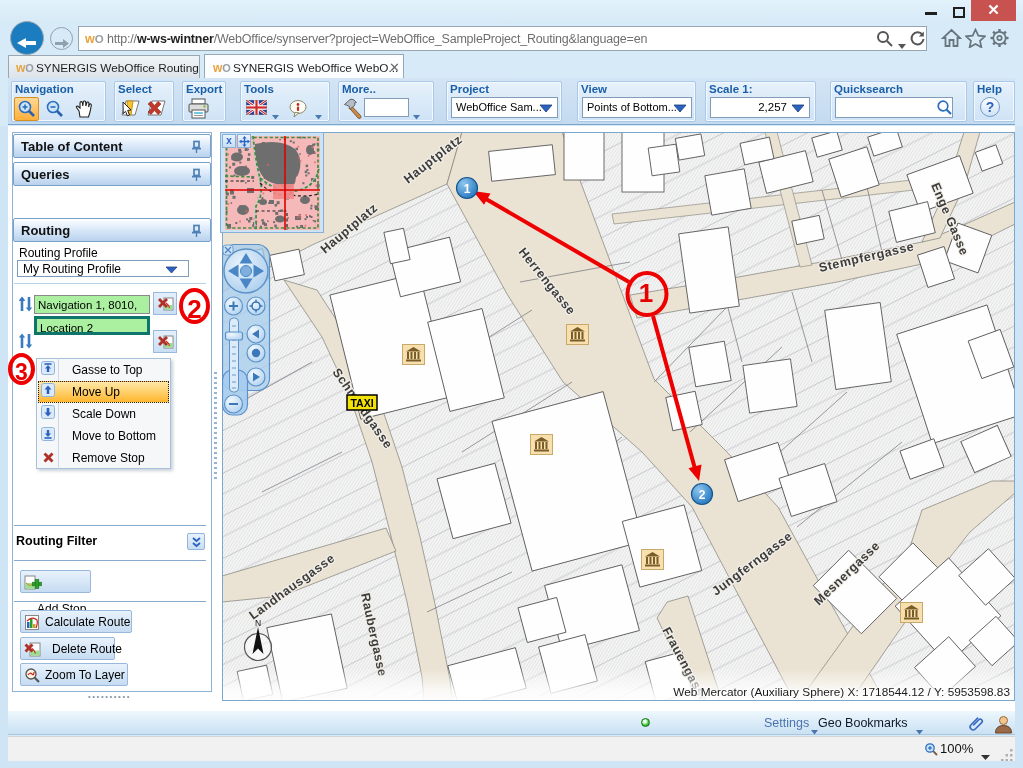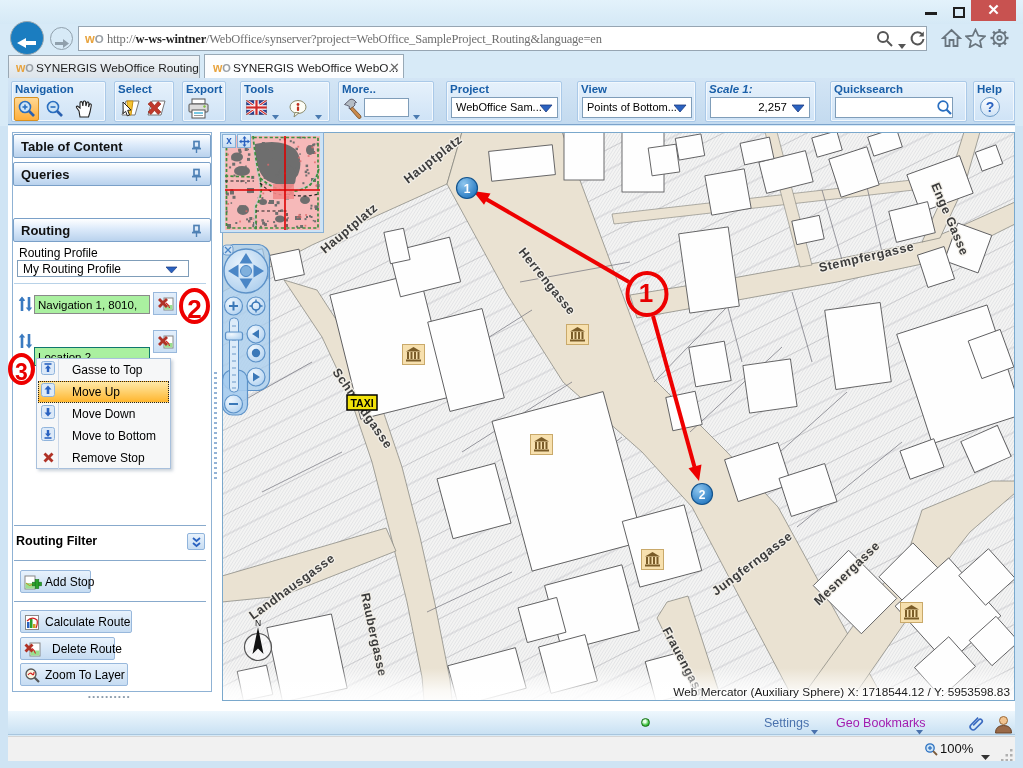--- a/index.html
+++ b/index.html
@@ -38,21 +38,21 @@
 
 <div class="abs" style="left:50px;top:27px;width:23px;height:23px;border-radius:50%;border:1.5px solid #90a0ac;"></div>
 <div class="abs" style="left:55px;top:34px;"><svg width="14" height="9">
         <path d="M8,0 L14,4.5 L8,9 L8,6 L0,6 L0,3 L8,3 Z" fill="#90a0ac"></path>
       </svg></div>
 
 <div class="abs" style="left:78px;top:26px;width:849px;height:25px;background:#fff;border:1px solid #96a5b2;"></div>
 
 <div class="abs" style="left:85px;top:32px;width:18px;height:15px;font-size:12.5px;font-weight:bold;"><span style="color:#e8a33d;">w</span><span style="color:#9aa0a6;font-size:11.5px;">O</span></div>
 
-<div class="abs" style="left:107px;top:32px;font-size:12.5px;letter-spacing:-0.2px;color:#6f6f6f;white-space:nowrap;font-family:Liberation Serif, serif;">http://<b style="color:#1f1f1f;font-weight:600;">w-ws-wintner</b>/WebOffice/synserver?project=WebOffice_SampleProject_Routing&amp;language=en</div>
+<div class="abs" style="left:107px;top:32px;font-size:12.5px;letter-spacing:-0.2px;color:#6f6f6f;white-space:nowrap;">http://<b style="color:#1f1f1f;font-weight:600;">w-ws-wintner</b>/WebOffice/synserver?project=WebOffice_SampleProject_Routing&amp;language=en</div>
 
 <div class="abs" style="left:876px;top:30px;"><svg width="18" height="18">
         <circle cx="7" cy="7" r="5" fill="none" stroke="#555" stroke-width="2"></circle>
         <line x1="11" y1="11" x2="16" y2="16" stroke="#555" stroke-width="2"></line>
       </svg></div>
 
 <div class="abs" style="left:898px;top:36px;"><svg width="9" height="6">
         <path d="M0,0 L8,0 L4,5 Z" fill="#555"></path>
       </svg></div>
 
@@ -202,21 +202,21 @@
 <div class="abs tgt" style="left:581px;top:83px;">View</div>
 
 <div class="abs dd" style="left:582px;top:97px;width:110px;height:21px;">
       <span style="font-size:11px;">Points of Bottom...</span>
       <svg class="ddc" width="13" height="9">
         <path d="M0,1 L12,1 L6,8 Z" fill="#2a62c0" stroke="#1a3a80" stroke-width="0.8"></path>
       </svg>
     </div>
 
 <div class="abs tg" style="left:705px;top:81px;width:111px;height:41px;"></div>
-<div class="abs tgt" style="left:709px;top:83px;font-style:italic;">Scale 1:</div>
+<div class="abs tgt" style="left:709px;top:83px;">Scale 1:</div>
 
 <div class="abs dd" style="left:710px;top:97px;width:100px;height:21px;">
       <span style="left:auto;right:22px;">2,257</span>
       <svg class="ddc" width="13" height="9">
         <path d="M0,1 L12,1 L6,8 Z" fill="#2a62c0" stroke="#1a3a80" stroke-width="0.8"></path>
       </svg>
     </div>
 
 <div class="abs tg" style="left:830px;top:81px;width:137px;height:41px;"></div>
 <div class="abs tgt" style="left:834px;top:83px;">Quicksearch</div>
@@ -294,21 +294,21 @@
 
 <div class="abs redc" style="left:179px;top:288px;width:31px;height:36px;font-size:26px;line-height:34px;">2</div>
 
 <div class="abs" style="left:18px;top:332px;"><svg width="15" height="18">
         <path d="M2.7,5 L2.7,16 L5.3,16 L5.3,5" fill="#3a7ac0"></path>
         <path d="M0.8,5.5 L4,1.5 L7.2,5.5 Z" fill="#3a7ac0"></path>
         <path d="M9.7,13 L9.7,2 L12.3,2 L12.3,13" fill="#3a7ac0"></path>
         <path d="M7.8,12.5 L11,16.5 L14.2,12.5 Z" fill="#3a7ac0"></path>
       </svg></div>
 
-<div class="abs" style="left:34px;top:347px;width:116px;height:19px;background:#aaf0a0;border:1px solid #0f766e;font-size:11.5px;">
+<div class="abs" style="left:34px;top:316px;width:116px;height:19px;background:#aaf0a0;border:3px solid #0f766e;font-size:11.5px;">
       <span style="position:absolute;left:3px;top:3px;white-space:nowrap;">Location 2</span>
     </div>
 
 <div class="abs delbtn" style="left:153px;top:330px;"><svg width="18" height="18">
         <rect x="7" y="3" width="9" height="12" fill="#fff" stroke="#888"></rect>
         <rect x="7.5" y="10" width="8" height="4.5" fill="#9adf8f"></rect>
         <path d="M1,5 L4,8 L1,11 L3,13 L6,10 L9,13 L11,11 L8,8 L11,5 L9,3 L6,6 L3,3 Z" fill="#b03226"></path>
         <path d="M9,8 Q12,10 12.5,13" stroke="#d02020" stroke-width="1.2" fill="none"></path>
       </svg></div>
 
@@ -325,21 +325,21 @@
         <path d="M7,4 L10,7.5 L8.2,7.5 L8.2,11 L5.8,11 L5.8,7.5 L4,7.5 Z" fill="#2a62c0"></path>
       </svg></div>
 
 <div class="abs" style="left:38px;top:381px;width:131px;height:22px;background:linear-gradient(#ffe9a8,#ffb62e);border:1px dotted #222;"></div>
 <div class="abs mnu" style="left:72px;top:385px;">Move Up</div>
 <div class="abs" style="left:41px;top:383px;"><svg width="14" height="14">
         <rect x="0.5" y="0.5" width="13" height="13" rx="2" fill="#dce9f8" stroke="#90b4dc"></rect>
         <path d="M7,2.5 L10.5,6.5 L8.3,6.5 L8.3,11 L5.7,11 L5.7,6.5 L3.5,6.5 Z" fill="#2a62c0"></path>
       </svg></div>
 
-<div class="abs mnu" style="left:72px;top:407px;">Move Down</div>
+<div class="abs mnu" style="left:72px;top:407px;">Scale Down</div>
 <div class="abs" style="left:41px;top:405px;"><svg width="14" height="14">
         <rect x="0.5" y="0.5" width="13" height="13" rx="2" fill="#dce9f8" stroke="#90b4dc"></rect>
         <path d="M7,11.5 L3.5,7.5 L5.7,7.5 L5.7,3 L8.3,3 L8.3,7.5 L10.5,7.5 Z" fill="#2a62c0"></path>
       </svg></div>
 
 <div class="abs mnu" style="left:72px;top:429px;">Move to Bottom</div>
 <div class="abs" style="left:41px;top:427px;"><svg width="14" height="14">
         <rect x="0.5" y="0.5" width="13" height="13" rx="2" fill="#dce9f8" stroke="#90b4dc"></rect>
         <path d="M3.5,11 L10.5,11" stroke="#2a62c0" stroke-width="1.6"></path>
         <path d="M7,10 L4,6.5 L5.8,6.5 L5.8,3 L8.2,3 L8.2,6.5 L10,6.5 Z" fill="#2a62c0"></path>
@@ -366,21 +366,21 @@
 <div class="abs" style="left:14px;top:560px;width:192px;height:1px;background:#88aacc;"></div>
 
 <div class="abs btn" style="left:20px;top:570px;width:71px;height:23px;">
       <svg style="position:absolute;left:3px;top:3px;" width="18" height="17">
         <rect x="1" y="2" width="10" height="13" fill="#fff" stroke="#888"></rect>
         <rect x="1.5" y="9" width="9" height="5.5" fill="#9adf8f"></rect>
         <path d="M2,9 L5.5,11.5 L10,10" stroke="#c09020" stroke-width="1" fill="none"></path>
         <rect x="8.5" y="8.2" width="9" height="3.6" fill="#2aa02a" stroke="#187018" stroke-width="0.6"></rect>
         <rect x="11.2" y="5.5" width="3.6" height="9" fill="#2aa02a" stroke="#187018" stroke-width="0.6"></rect>
       </svg>
-      <span style="left:24px;">Add Stop</span>
+      <span style="left:16px;margin-top:27px;">Add Stop</span>
     </div>
 
 <div class="abs" style="left:14px;top:601px;width:192px;height:1px;background:#88aacc;"></div>
 
 <div class="abs btn" style="left:20px;top:610px;width:112px;height:23px;">
       <svg style="position:absolute;left:3px;top:3px;" width="17" height="17">
         <rect x="1.5" y="1.5" width="13" height="14" fill="#fff" stroke="#888"></rect>
         <rect x="3" y="8" width="2.5" height="6" fill="#2a62c0"></rect>
         <rect x="6" y="5" width="2.5" height="9" fill="#2aa02a"></rect>
         <rect x="9" y="10" width="2.5" height="4" fill="#d0a020"></rect>
@@ -927,21 +927,21 @@
 
 <div class="abs" style="left:8px;top:710px;width:1007px;height:25px;background:linear-gradient(#eef7fd,#c9e1f3);border-top:1px solid #fff;border-bottom:1px solid #a8c6de;"></div>
 
 <div class="abs" style="left:641px;top:718px;width:9px;height:9px;border-radius:50%;background:radial-gradient(circle at 40% 35%, #eaffea 20%, #3fc43f 60%, #1e8a1e);border:1px solid #187018;"></div>
 
 <div class="abs" style="left:764px;top:716px;font-size:12.5px;color:#4a72ad;">Settings</div>
 <div class="abs" style="left:811px;top:721px;"><svg width="8" height="5">
         <path d="M0,0 L7,0 L3.5,4.5 Z" fill="#4a72ad"></path>
       </svg></div>
 
-<div class="abs" style="left:836px;top:716px;font-size:12.5px;color:#a21caf;">Geo Bookmarks</div>
+<div class="abs" style="left:818px;top:716px;font-size:12.5px;color:#0f172a;">Geo Bookmarks</div>
 <div class="abs" style="left:916px;top:721px;"><svg width="8" height="5">
         <path d="M0,0 L7,0 L3.5,4.5 Z" fill="#4a72ad"></path>
       </svg></div>
 
 <div class="abs" style="left:966px;top:714px;"><svg width="20" height="20">
         <g fill="none" stroke="#3a6ac0" stroke-width="1.6" transform="rotate(45 10 10)">
           <path d="M7,4 L7,14 a3,3 0 0 0 6,0 L13,5 a2,2 0 0 0 -4,0 L9,13"></path>
         </g>
       </svg></div>
 

